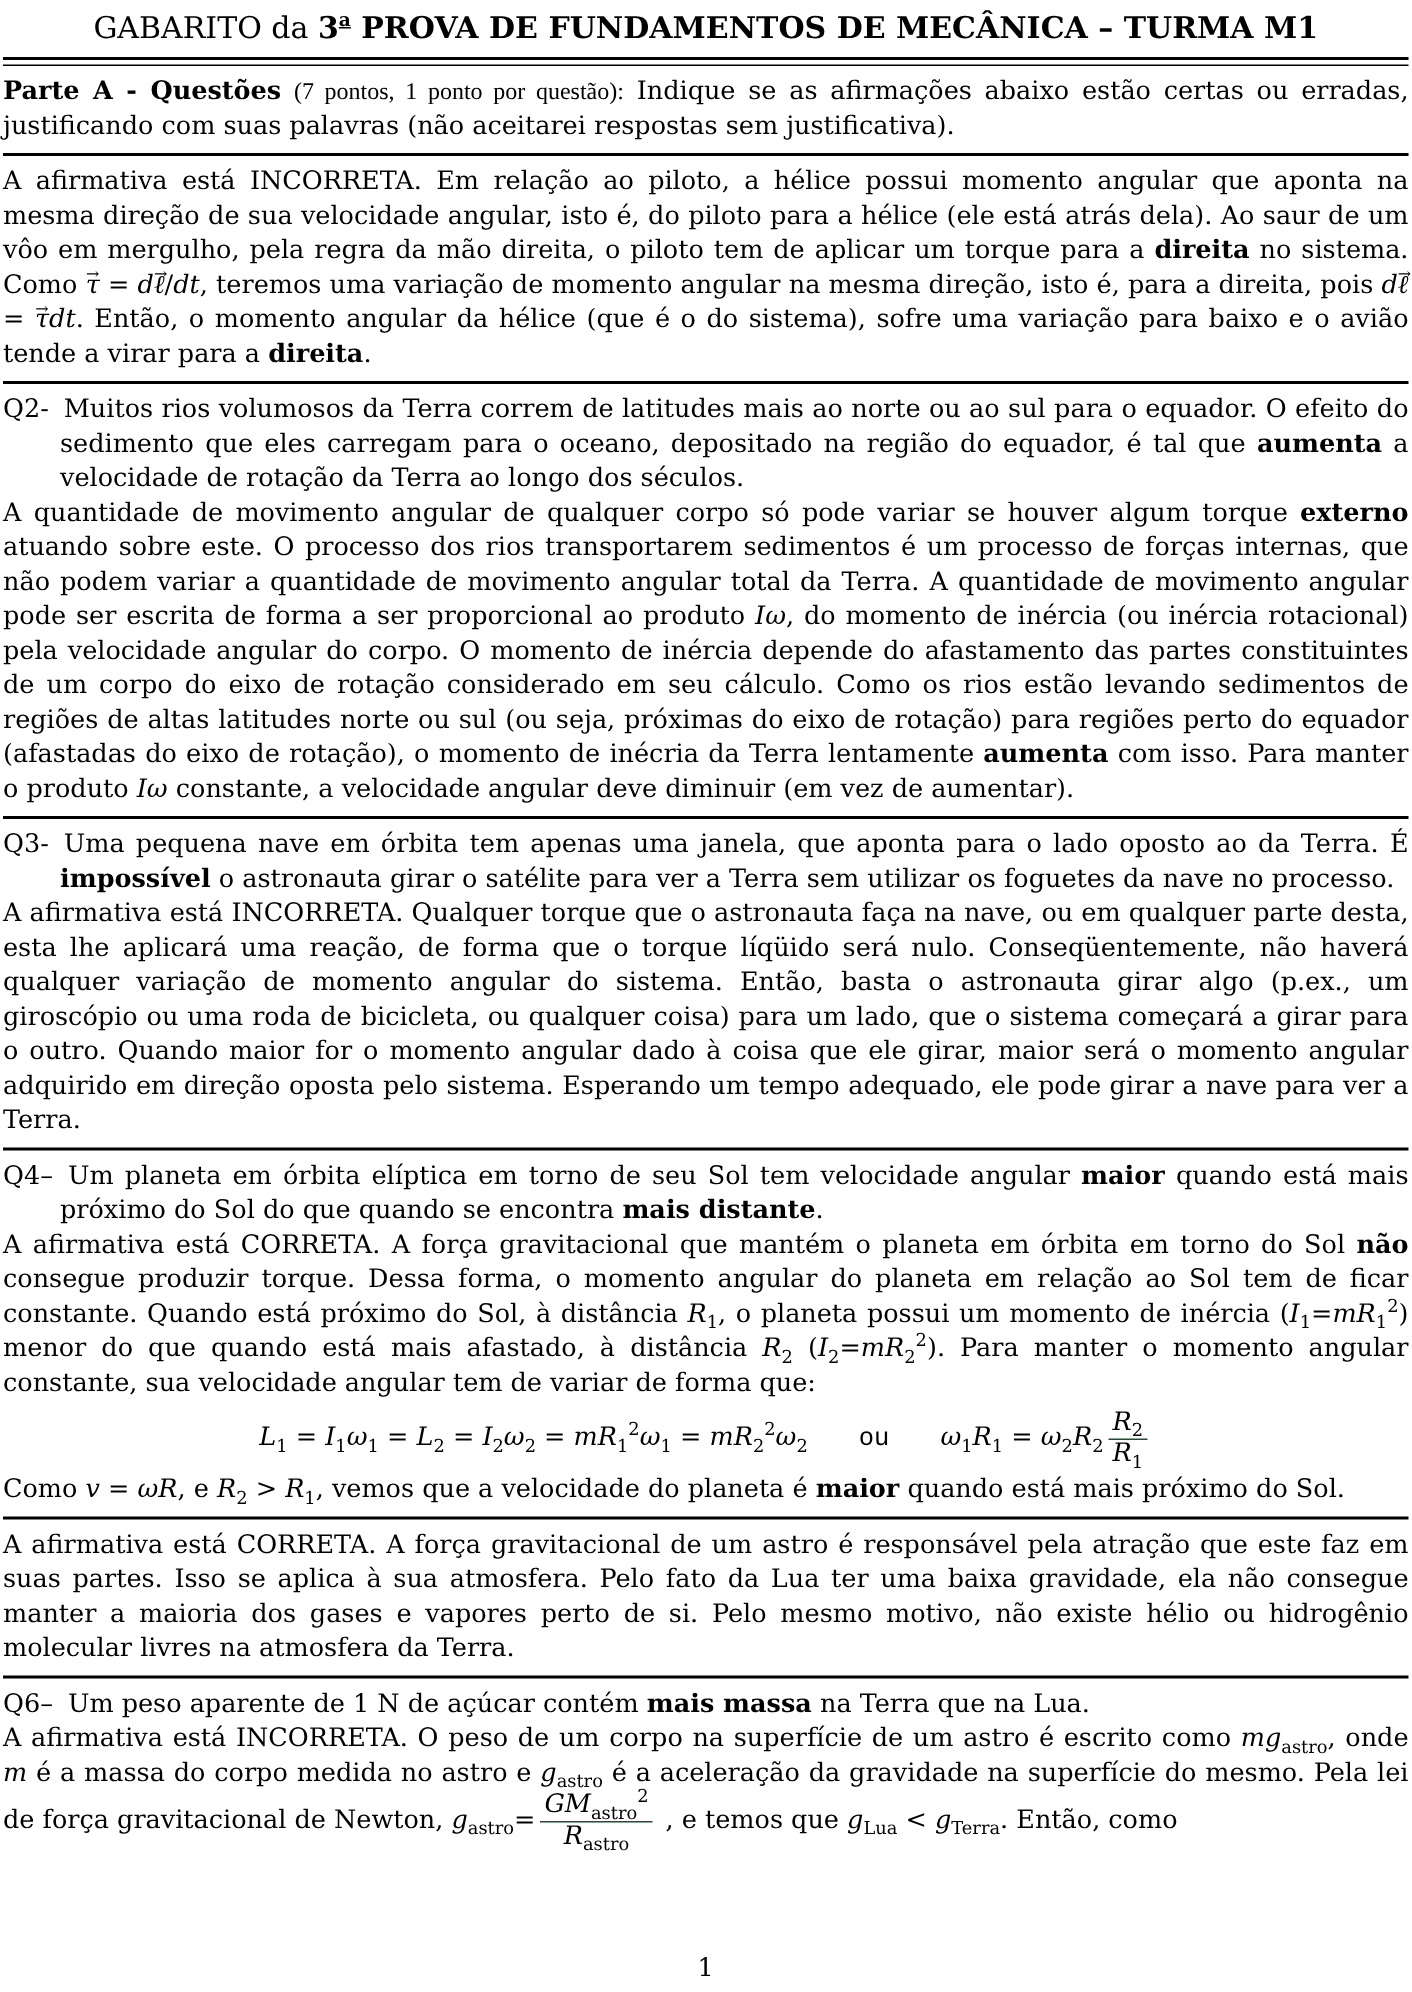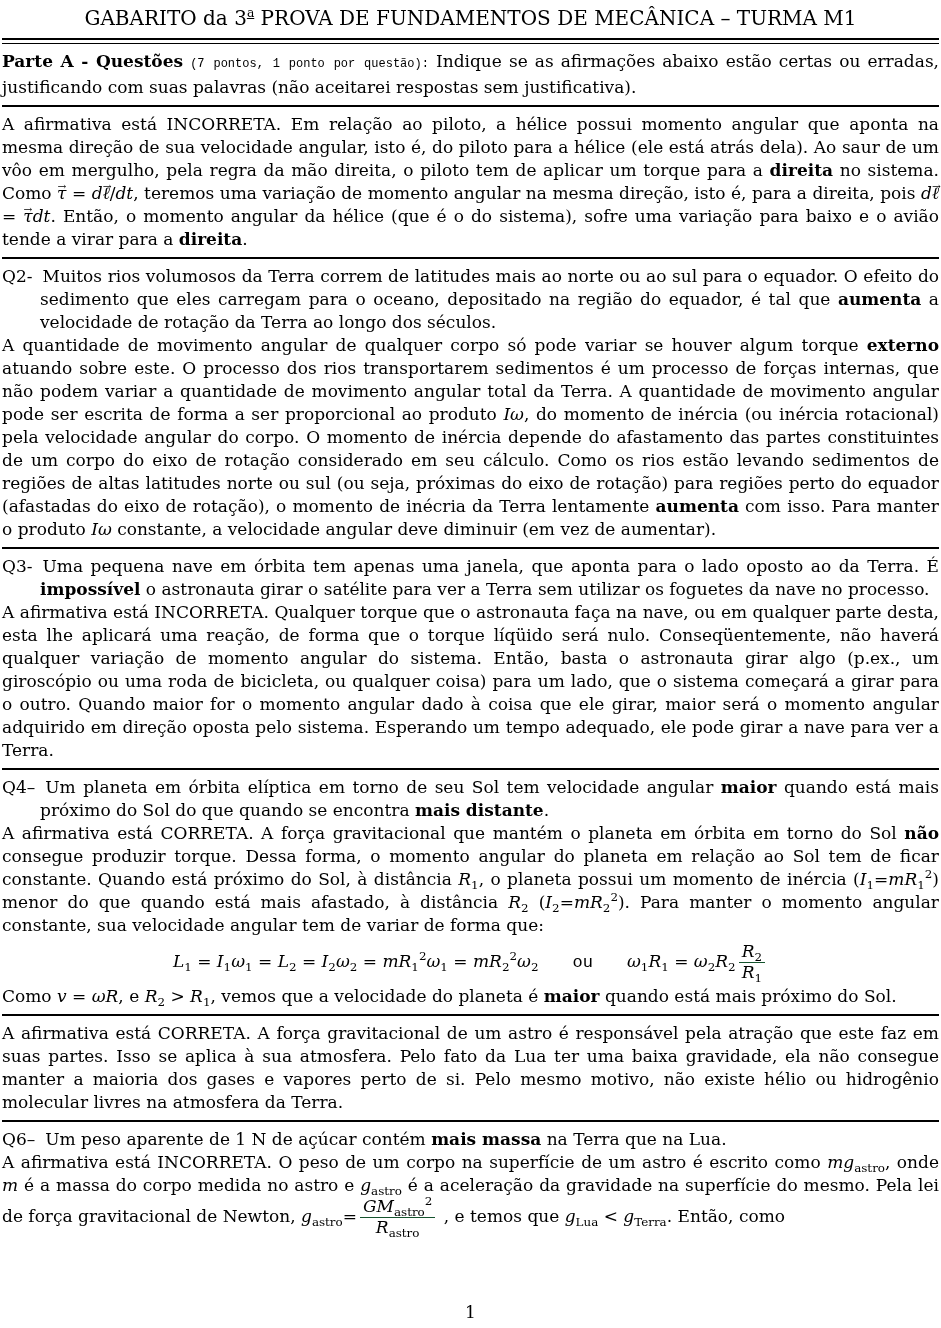--- a/index.html
+++ b/index.html
@@ -11,39 +11,39 @@
     padding:3px 2px 0 2px;
     overflow:hidden;
     background:#ffffff;
   }
   .title{
     font-size:20px;font-weight:normal;
     text-align:center;
     margin:2px 0 7px 0;
     line-height:26px;
   }
-  .title b{font-weight:normal;}
+  .title b{font-weight:bold;}
   sup.ord{font-size:62%;text-decoration:underline;}
   .double-rule{
     height:3px;
     border-top:2px solid #000;
     border-bottom:1px solid #000;
     margin:0 0 6px 0;
   }
   .rule{
     border-top:2px solid #000;
     margin:6px 0 6px 0;
     height:0;
   }
   .intro, .answer, .statement{
     margin:0;
     text-align:justify;
     line-height:23px;
   }
-  .mono{font-family:Liberation Mono, monospace;font-size:12px;}
+  .mono{font-family:Liberation Serif, serif;font-size:16px;}
   .statement{
     padding-left:38px;
     text-indent:-38px;
   }
   .qlabel{margin-right:10px;}
   .vec{position:relative;display:inline-block;}
   .vec::after{
     content:'→';
     position:absolute;left:0;right:0;top:-0.62em;
     font-size:0.62em;text-align:center;

